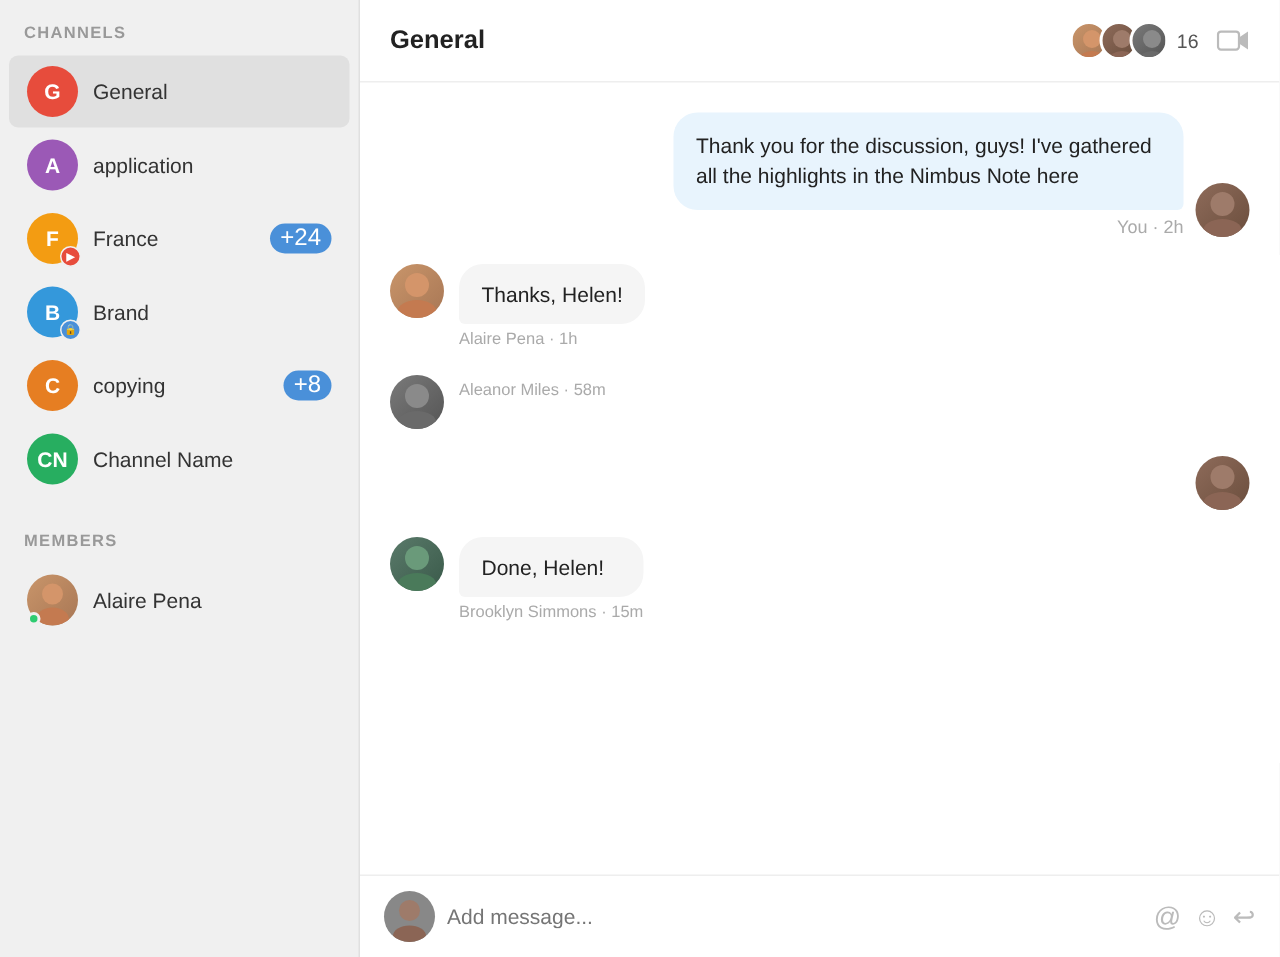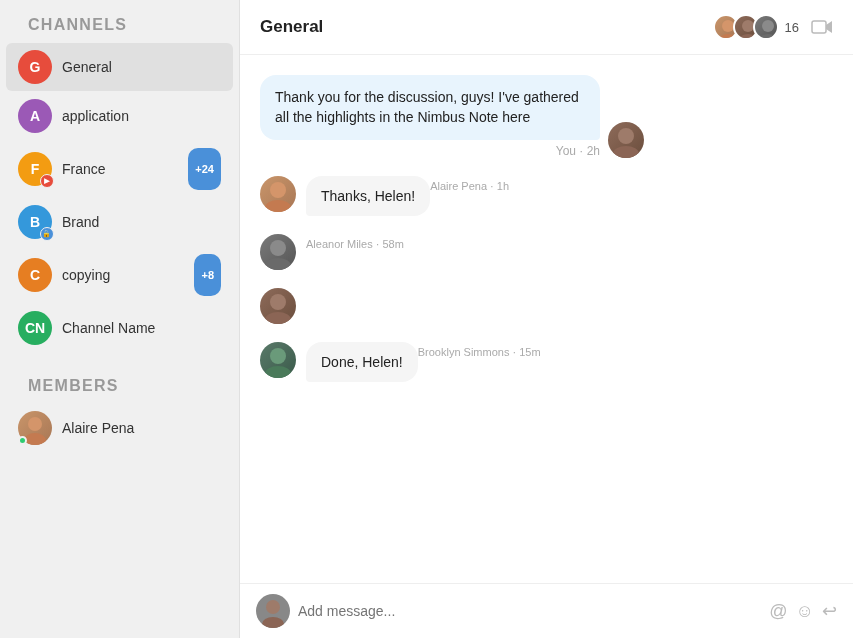--- a/index.html
+++ b/index.html
@@ -16,25 +16,25 @@
     .sidebar {
       width: 240px;
       min-width: 240px;
       background: #f0f0f0;
       display: flex;
       flex-direction: column;
       padding: 16px 0;
       border-right: 1px solid #e0e0e0;
     }
     .sidebar-section-label {
-      font-size: 16px;
+      font-size: 11px;
       font-weight: 600;
       color: #999;
       letter-spacing: 0.08em;
-      padding: 0 16px 8px 28px;
+      padding: 0 16px 8px 16px;
     }
     .channel-list, .member-list {
       list-style: none;
     }
     .channel-item {
       display: flex;
       align-items: center;
       padding: 7px 12px;
       cursor: pointer;
       border-radius: 6px;
@@ -87,24 +87,24 @@
     }
     .channel-name {
       font-size: 14px;
       color: #333;
       margin-left: 10px;
       flex: 1;
     }
     .channel-badge {
       background: #4a90d9;
       color: #fff;
-      font-size: 11px;
-      font-weight: 700;
+      font-size: 16px;
+      font-weight: 400;
       border-radius: 10px;
-      padding: 15px 7px;
+      padding: 1px 7px;
     }
     .members-section {
       margin-top: 24px;
     }
     .member-item {
       display: flex;
       align-items: center;
       padding: 7px 12px;
       cursor: pointer;
       border-radius: 6px;
@@ -198,21 +198,21 @@
       overflow-y: auto;
       padding: 20px 20px 10px 20px;
       display: flex;
       flex-direction: column;
       gap: 18px;
     }
 
     
     .msg-row-out {
       display: flex;
-      justify-content: flex-start;
+      justify-content: flex-end;
       align-items: flex-end;
       gap: 8px;
     }
     .msg-row-out .msg-meta {
       text-align: right;
       font-size: 12px;
       color: #aaa;
       margin-top: 4px;
     }
     .bubble-out {
@@ -242,21 +242,21 @@
     .msg-avatar-in {
       width: 36px;
       height: 36px;
       border-radius: 50%;
       overflow: hidden;
       background: #888;
       flex-shrink: 0;
     }
     .msg-content-in {
       display: flex;
-      flex-direction: row;
+      flex-direction: column;
     }
     .bubble-in {
       background: #f5f5f5;
       border-radius: 16px 16px 16px 4px;
       padding: 10px 15px;
       font-size: 14px;
       color: #222;
       max-width: 380px;
       line-height: 1.45;
     }

